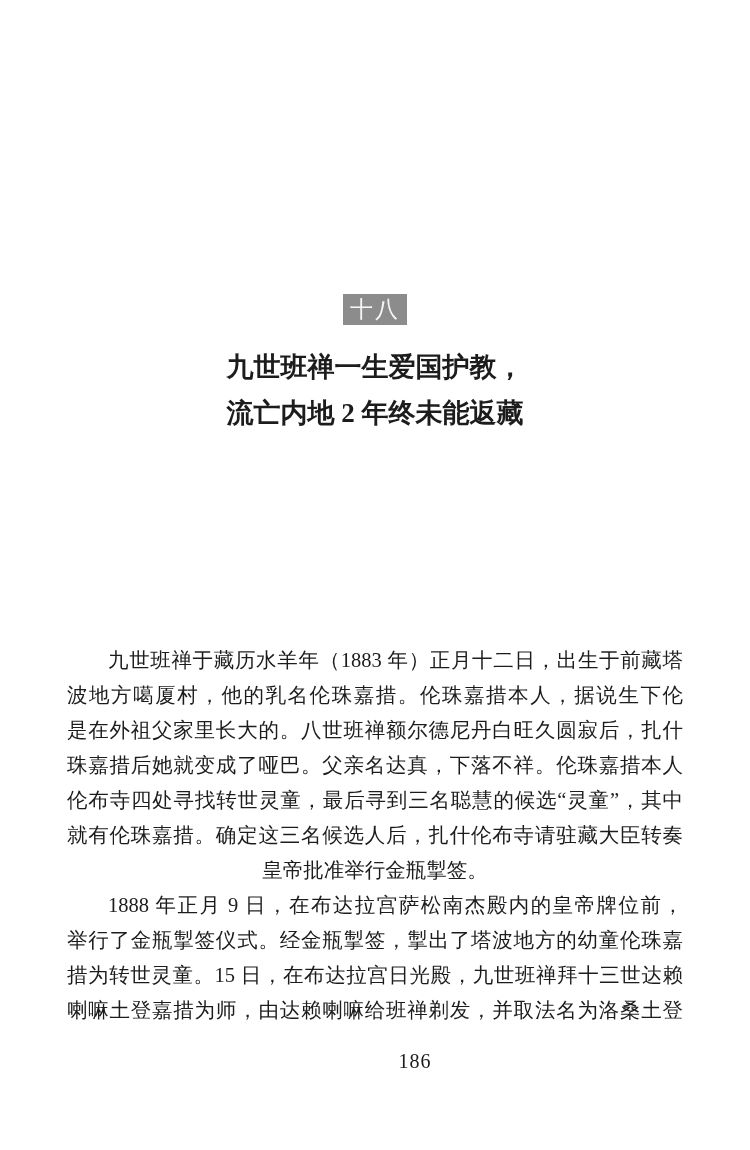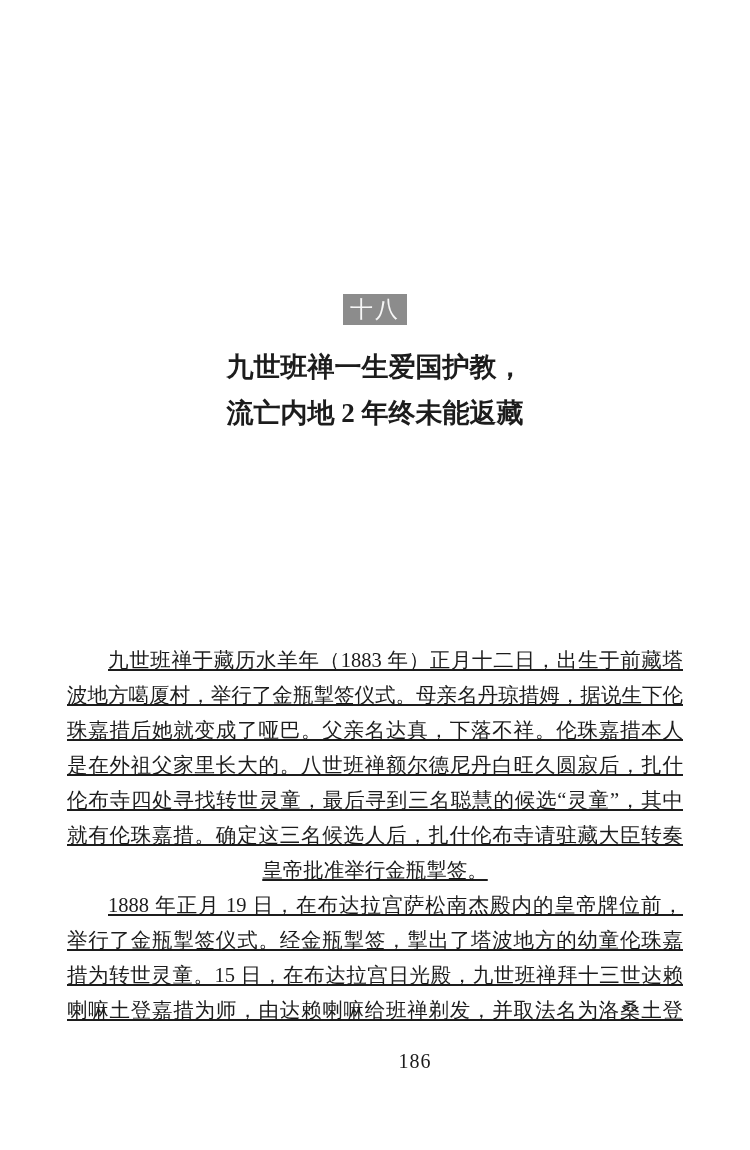--- a/index.html
+++ b/index.html
@@ -42,21 +42,20 @@
   .chapter-title .title-line {
     white-space: nowrap;
   }
   .body-text {
     position: absolute;
     top: 643px;
     left: 67px;
     width: 616px;
     font-size: 20.5px;
     line-height: 35px;
-    text-decoration: underline;
   }
   .body-text .line {
     height: 35px;
     text-align: justify;
     text-align-last: justify;
     white-space: nowrap;
     overflow: visible;
   }
   .body-text .line.indent {
     text-indent: 2em;
@@ -84,27 +83,27 @@
 
   <div class="chapter-badge" style="background: rgb(140, 140, 140); color: rgb(247, 247, 247);">十八</div>
 
   <div class="chapter-title">
     <div class="title-line">九世班禅一生爱国护教，</div>
     <div class="title-line">流亡内地 2 年终未能返藏</div>
   </div>
 
   <div class="body-text">
       <div class="line indent">九世班禅于藏历水羊年（1883 年）正月十二日，出生于前藏塔</div>
-      <div class="line">波地方噶厦村，举行了金瓶掣签仪式。母亲名丹琼措姆，据说生下伦</div>
+      <div class="line">波地方噶厦村，他的乳名伦珠嘉措。伦珠嘉措本人，据说生下伦</div>
+      <div class="line">是在外祖父家里长大的。八世班禅额尔德尼丹白旺久圆寂后，扎什</div>
       <div class="line">珠嘉措后她就变成了哑巴。父亲名达真，下落不祥。伦珠嘉措本人</div>
-      <div class="line">是在外祖父家里长大的。八世班禅额尔德尼丹白旺久圆寂后，扎什</div>
       <div class="line">伦布寺四处寻找转世灵童，最后寻到三名聪慧的候选“灵童”，其中</div>
       <div class="line">就有伦珠嘉措。确定这三名候选人后，扎什伦布寺请驻藏大臣转奏</div>
       <div class="line short">皇帝批准举行金瓶掣签。</div>
-      <div class="line indent">1888 年正月 19 日，在布达拉宫萨松南杰殿内的皇帝牌位前，</div>
+      <div class="line indent">1888 年正月 9 日，在布达拉宫萨松南杰殿内的皇帝牌位前，</div>
       <div class="line">举行了金瓶掣签仪式。经金瓶掣签，掣出了塔波地方的幼童伦珠嘉</div>
       <div class="line">措为转世灵童。15 日，在布达拉宫日光殿，九世班禅拜十三世达赖</div>
       <div class="line">喇嘛土登嘉措为师，由达赖喇嘛给班禅剃发，并取法名为洛桑土登</div>
     </div>
 
   <div class="page-number">186</div>
 
 </div>
 
 </body></html>

